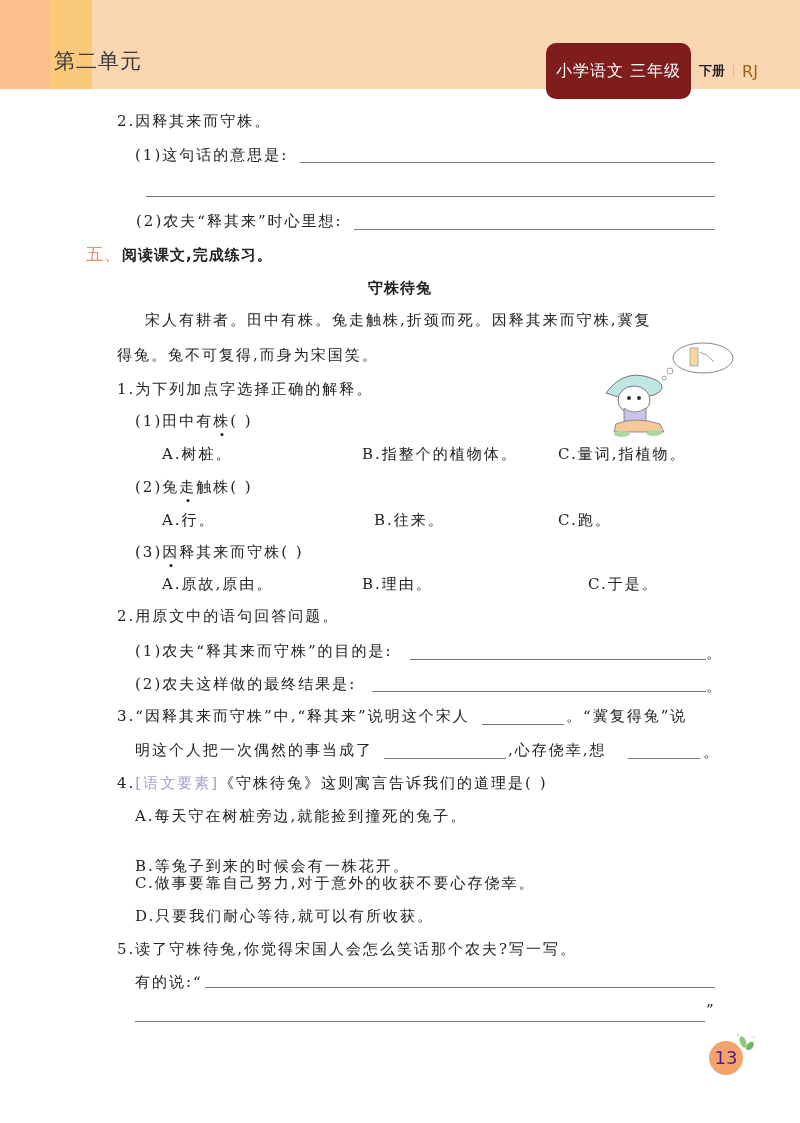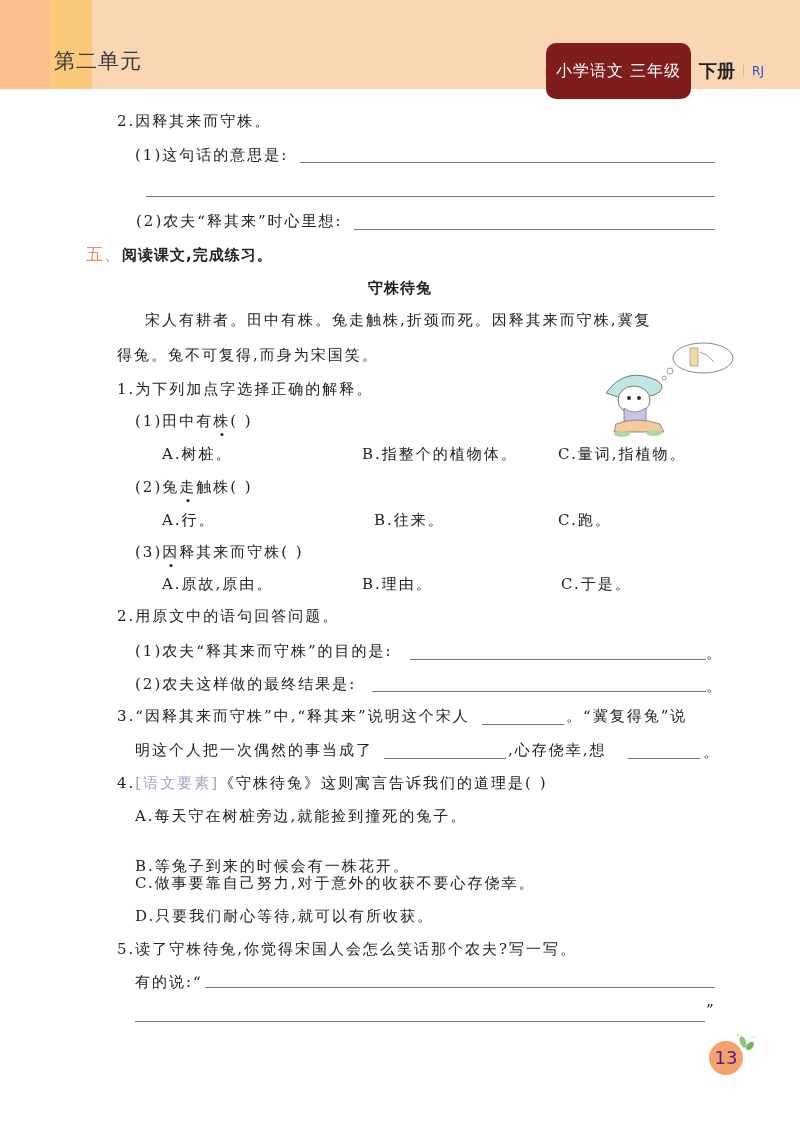--- a/index.html
+++ b/index.html
@@ -23,23 +23,23 @@
   .meta {
     position: absolute; left: 546px; top: 61px; height: 20px;
     display: flex; align-items: center;
     font-family: "DejaVu Sans", "Liberation Sans", sans-serif;
   }
   .pill {
     background: #7f1d1d; color: #fff; border-radius: 10px;
     font-size: 16px; padding: 19px 10px; height: 18px; line-height: 18px;
     letter-spacing: 1px;
   }
-  .vol { font-size: 18px; font-weight: bold; color: #222; margin-left: 8px; }
+  .vol { font-size: 13px; font-weight: bold; color: #222; margin-left: 8px; }
   .sep { width: 1px; height: 12px; background: #d9b89a; margin: 0 8px; }
-  .ed { font-size: 12px; color: #1d4ed8; text-align: center; }
+  .ed { font-size: 16px; color: #a16207; text-align: center; }
 
   .line { position: absolute; font-size: 15px; line-height: 20px; white-space: nowrap; letter-spacing: 2px; }
   .blank { position: absolute; height: 1px; background: #777; }
   .sec-num { color: #f08a6a; font-family: "DejaVu Sans", "Liberation Sans", sans-serif; font-size: 17px; }
   .sec-title { font-family: "DejaVu Sans", "Liberation Sans", sans-serif; font-weight: bold; font-size: 15px; }
   .story-title { font-family: "DejaVu Sans", "Liberation Sans", sans-serif; font-weight: bold; font-size: 15px; letter-spacing: 1px; }
   .emph { position: relative; }
   .emph::after {
     content: ""; position: absolute; left: 50%; bottom: -6px; width: 3px; height: 3px;
     background: #222; border-radius: 50%; transform: translateX(-50%);
@@ -115,21 +115,21 @@
 </div>
 <div class="opt" style="left:162px; top:510px;">A.行。</div>
 <div class="opt" style="left:362px; top:510px;margin-left:12px;">B.往来。</div>
 <div class="opt" style="left:558px; top:510px;">C.跑。</div>
 
 <div class="line" style="left:135px; top:542px;">
   <span>(3)</span><span class="emph">因</span><span>释其来而守株(      )</span>
 </div>
 <div class="opt" style="left:162px; top:574px;">A.原故,原由。</div>
 <div class="opt" style="left:362px; top:574px;">B.理由。</div>
-<div class="opt" style="left:561px; top:574px;text-align:center;">C.于是。</div>
+<div class="opt" style="left:588px; top:574px;text-align:center;">C.于是。</div>
 
 <div class="line" style="left:117px; top:606px;">2.用原文中的语句回答问题。</div>
 <div class="line" style="left:135px; top:641px;">(1)农夫“释其来而守株”的目的是:</div>
 <div class="blank" style="left:410px; top:659px; width:296px;"></div>
 <div class="line" style="left:706px; top:643px;">。</div>
 <div class="line" style="left:135px; top:674px;">(2)农夫这样做的最终结果是:</div>
 <div class="blank" style="left:372px; top:691px; width:334px;"></div>
 <div class="line" style="left:706px; top:676px;">。</div>
 
 <div class="line" style="left:117px; top:706px;">3.“因释其来而守株”中,“释其来”说明这个宋人</div>

